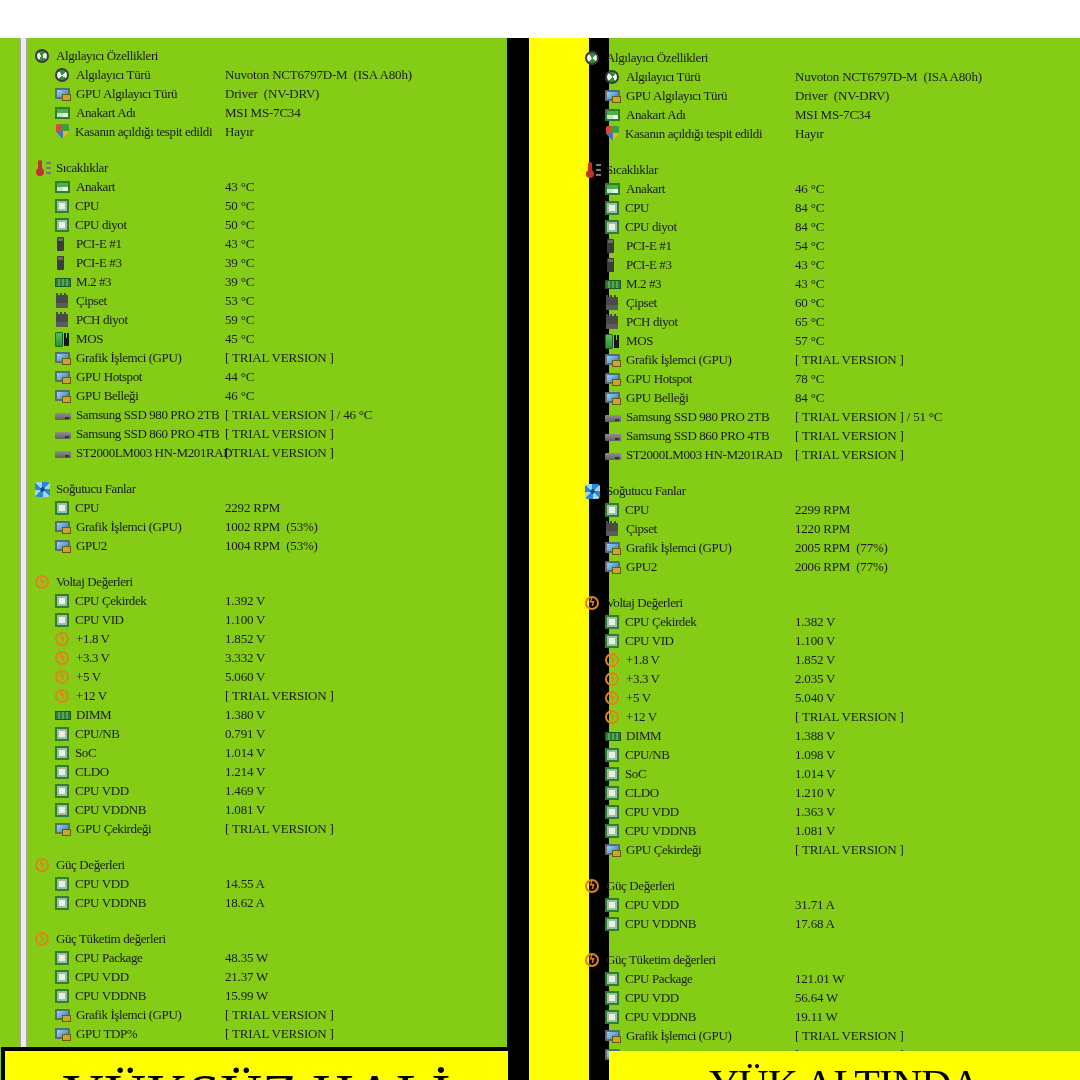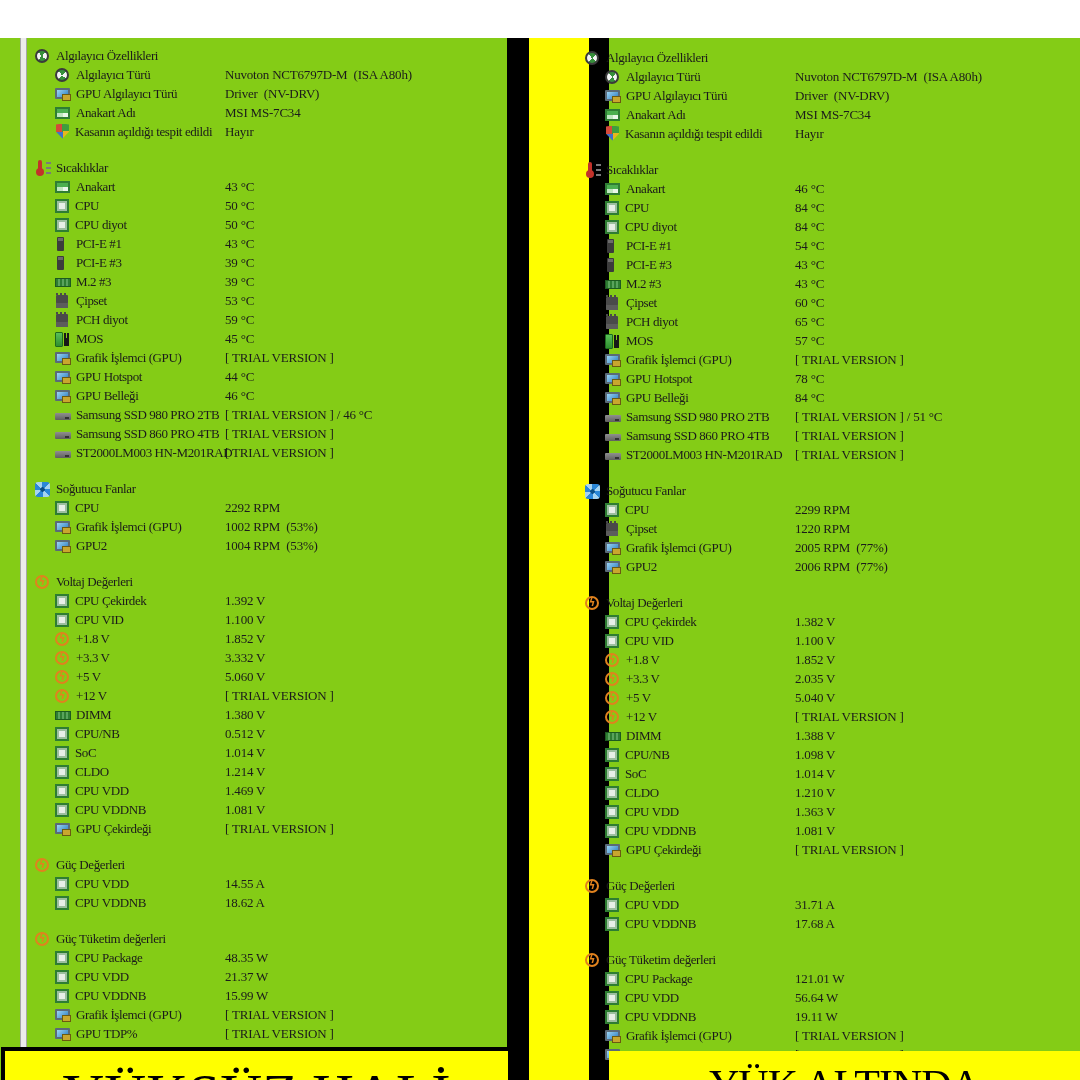--- a/index.html
+++ b/index.html
@@ -252,21 +252,21 @@
           <span class="value">[ TRIAL VERSION ]</span>
         </div>
         <div class="row item">
           <span class="icon icon-ram"></span>
           <span class="label">DIMM</span>
           <span class="value">1.380 V</span>
         </div>
         <div class="row item">
           <span class="icon icon-cpu"></span>
           <span class="label">CPU/NB</span>
-          <span class="value">0.512 V</span>
+          <span class="value">0.791 V</span>
         </div>
         <div class="row item">
           <span class="icon icon-cpu"></span>
           <span class="label">SoC</span>
           <span class="value">1.014 V</span>
         </div>
         <div class="row item">
           <span class="icon icon-cpu"></span>
           <span class="label">CLDO</span>
           <span class="value">1.214 V</span>

